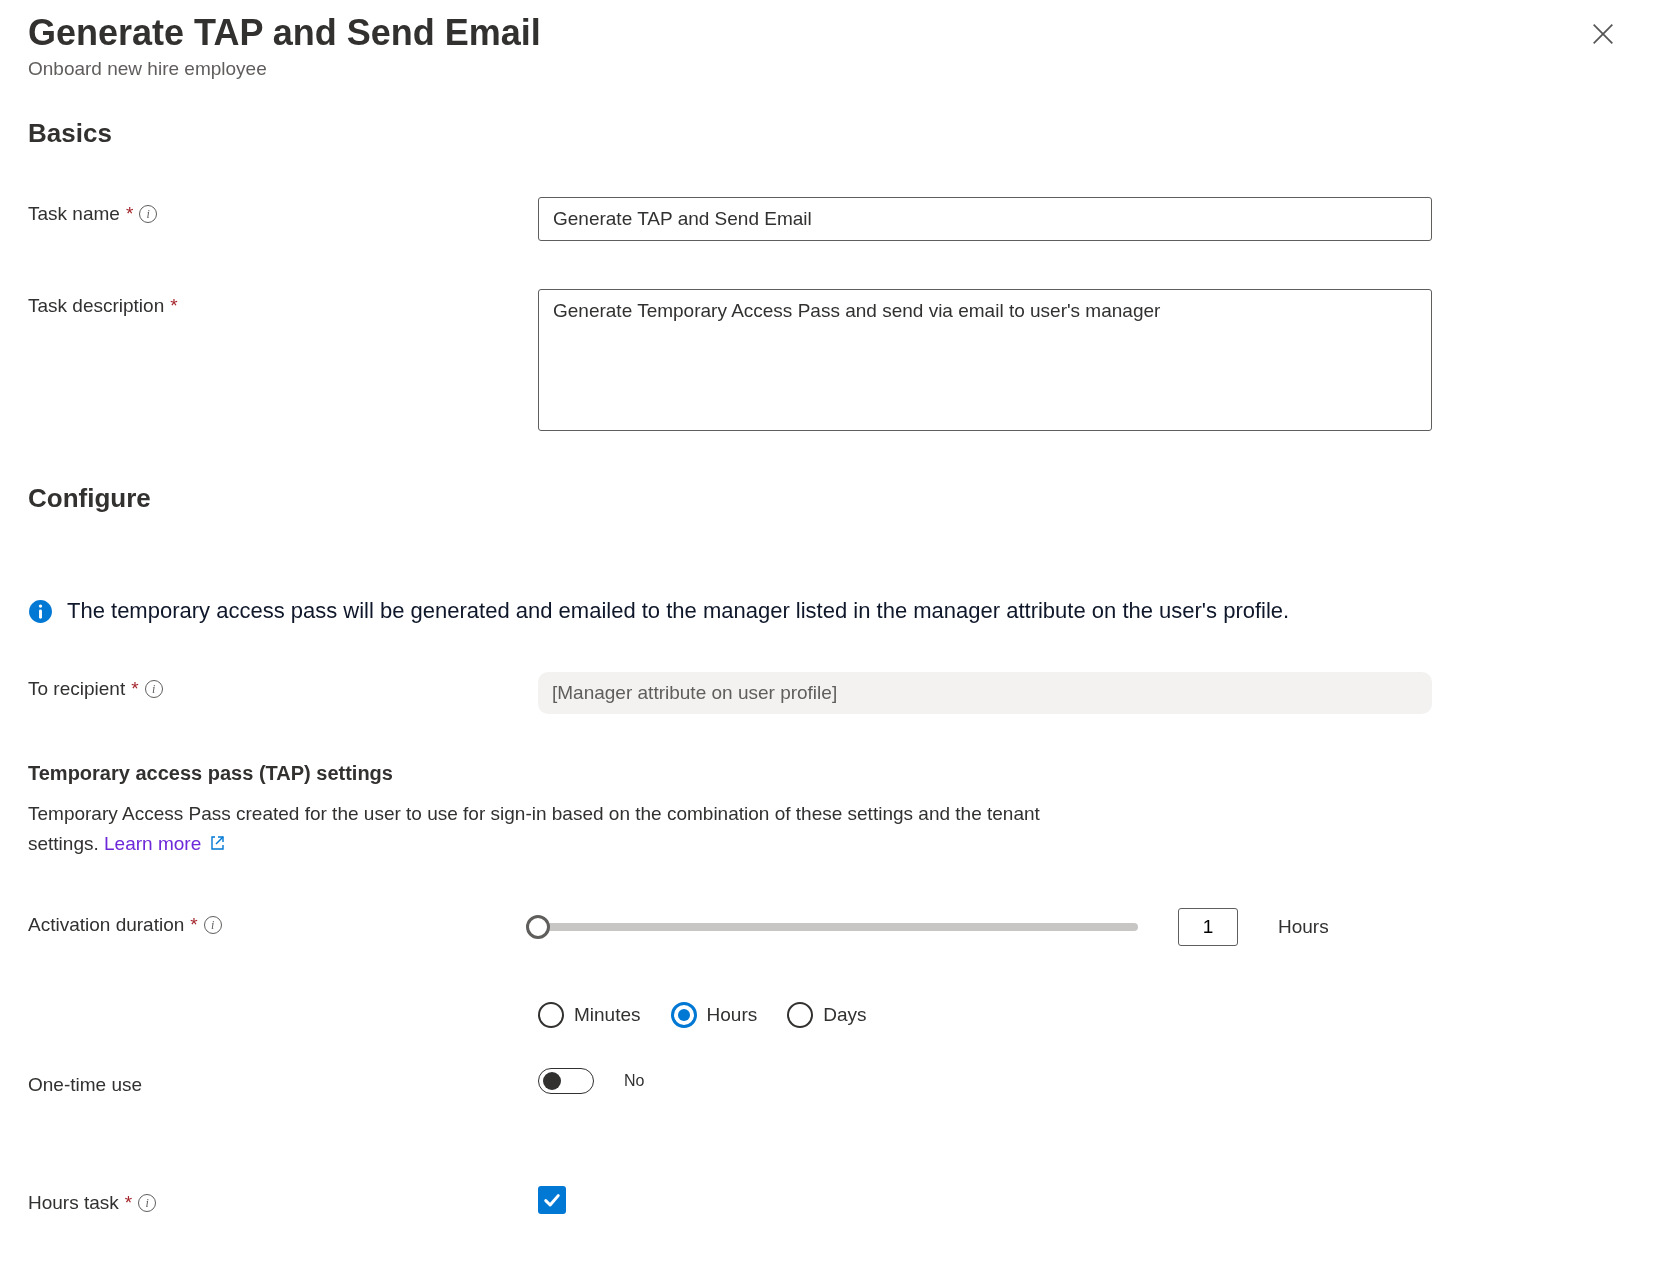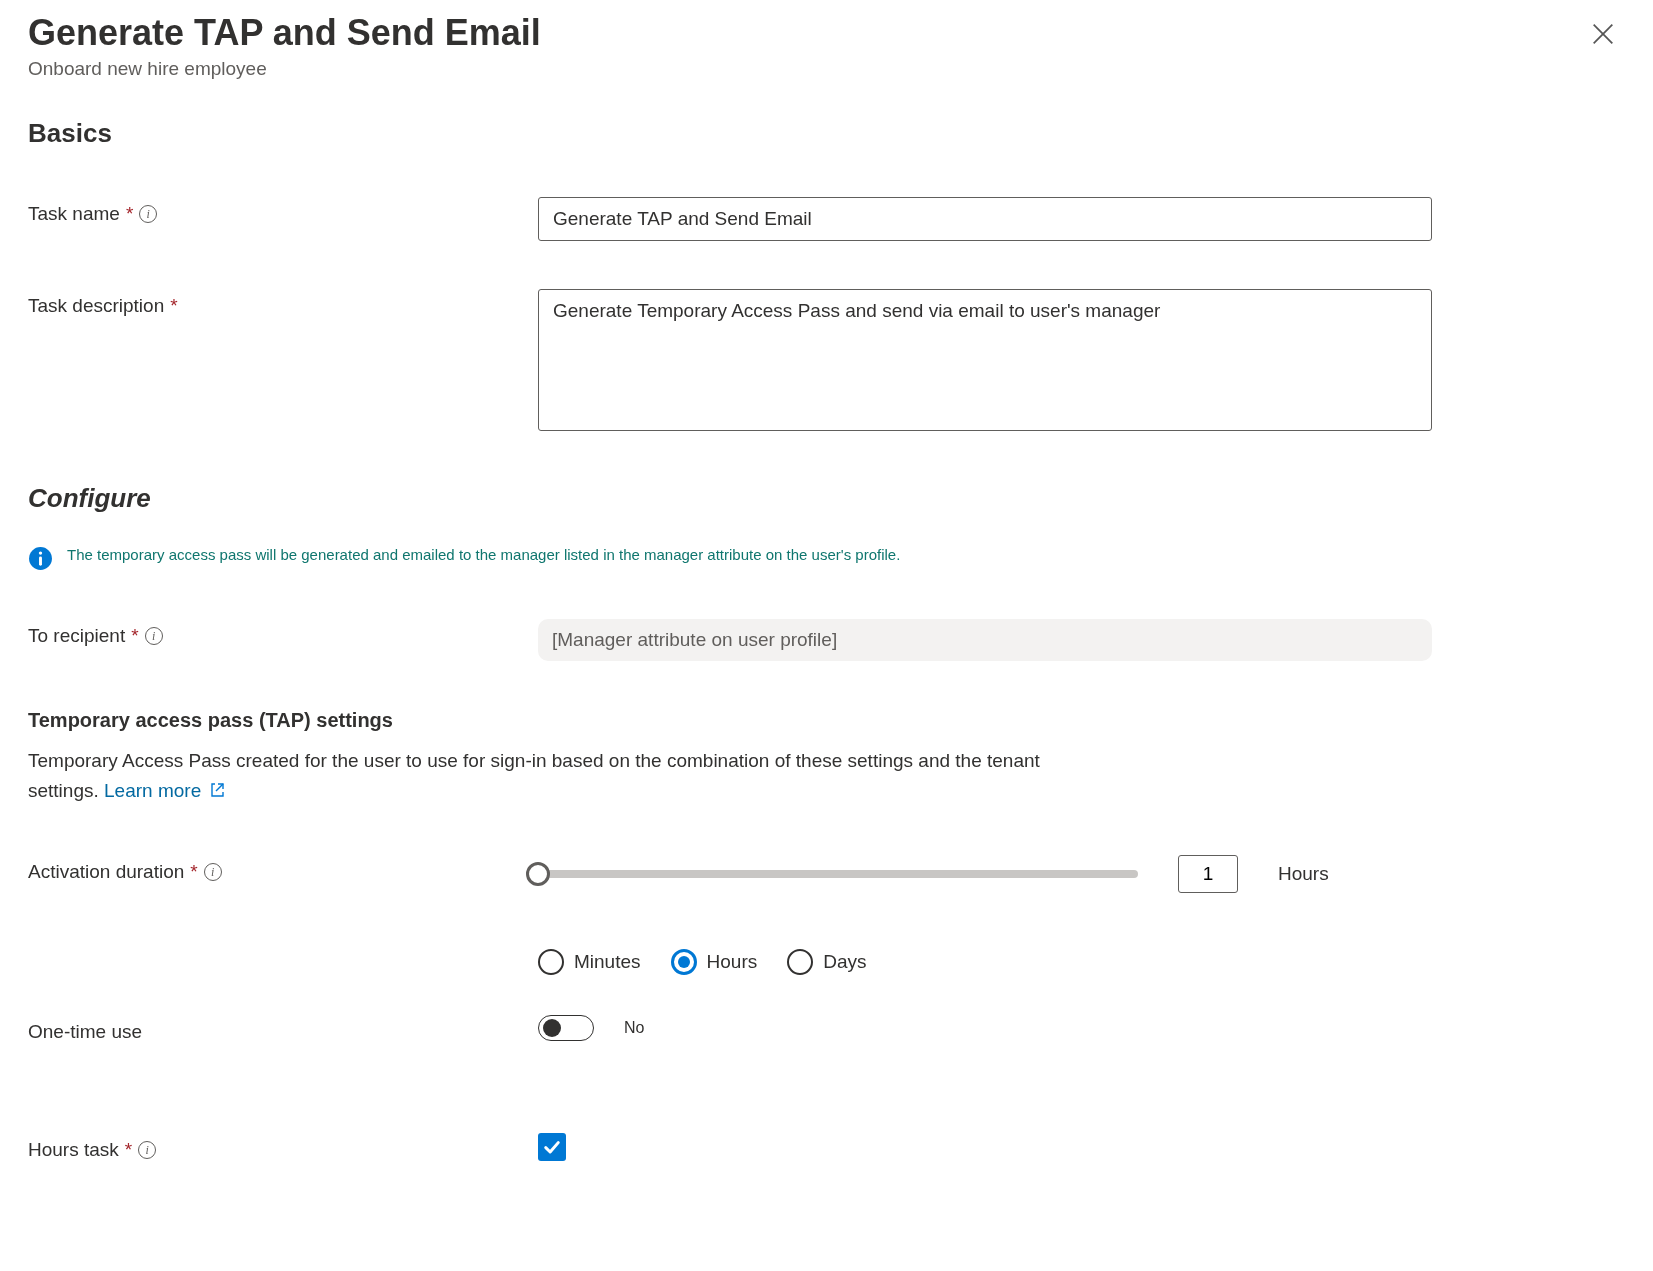--- a/index.html
+++ b/index.html
@@ -38,22 +38,21 @@
     }
 
     h2.section-heading {
       font-size: 26px;
       font-weight: 600;
       color: #323130;
       margin-top: 16px;
       margin-bottom: 48px;
     }
     h2.section-heading.configure {
-      margin-bottom: 32px;
-      font-style: italic;
+      margin-bottom: 84px;
     }
 
     .form-row {
       display: flex;
       align-items: flex-start;
       margin-bottom: 48px;
     }
     .form-row.tight { margin-bottom: 40px; }
     .label-col {
       width: 510px;
@@ -107,24 +106,24 @@
       max-width: 894px;
       background: #f3f2f1;
       border-radius: 10px;
       padding: 10px 14px;
       font-size: 19px;
       color: #605e5c;
     }
 
     .info-banner {
       display: flex;
-      align-items: flex-start;
+      align-items: center;
       gap: 14px;
-      font-size: 15px;
-      color: #0f766e;
+      font-size: 22px;
+      color: #0f172a;
       margin-bottom: 48px;
     }
     .info-banner-icon {
       width: 25px;
       height: 25px;
       flex-shrink: 0;
     }
 
     .sub-section-title {
       font-size: 20px;
@@ -132,21 +131,21 @@
       margin-bottom: 14px;
     }
     .sub-section-desc {
       font-size: 19px;
       color: #323130;
       line-height: 1.6;
       max-width: 1040px;
       margin-bottom: 48px;
     }
     .link {
-      color: #0369a1;
+      color: #6d28d9;
       text-decoration: none;
       cursor: pointer;
     }
     .ext-link-icon {
       display: inline-block;
       width: 16px;
       height: 16px;
       vertical-align: -1px;
       margin-left: 2px;
     }

